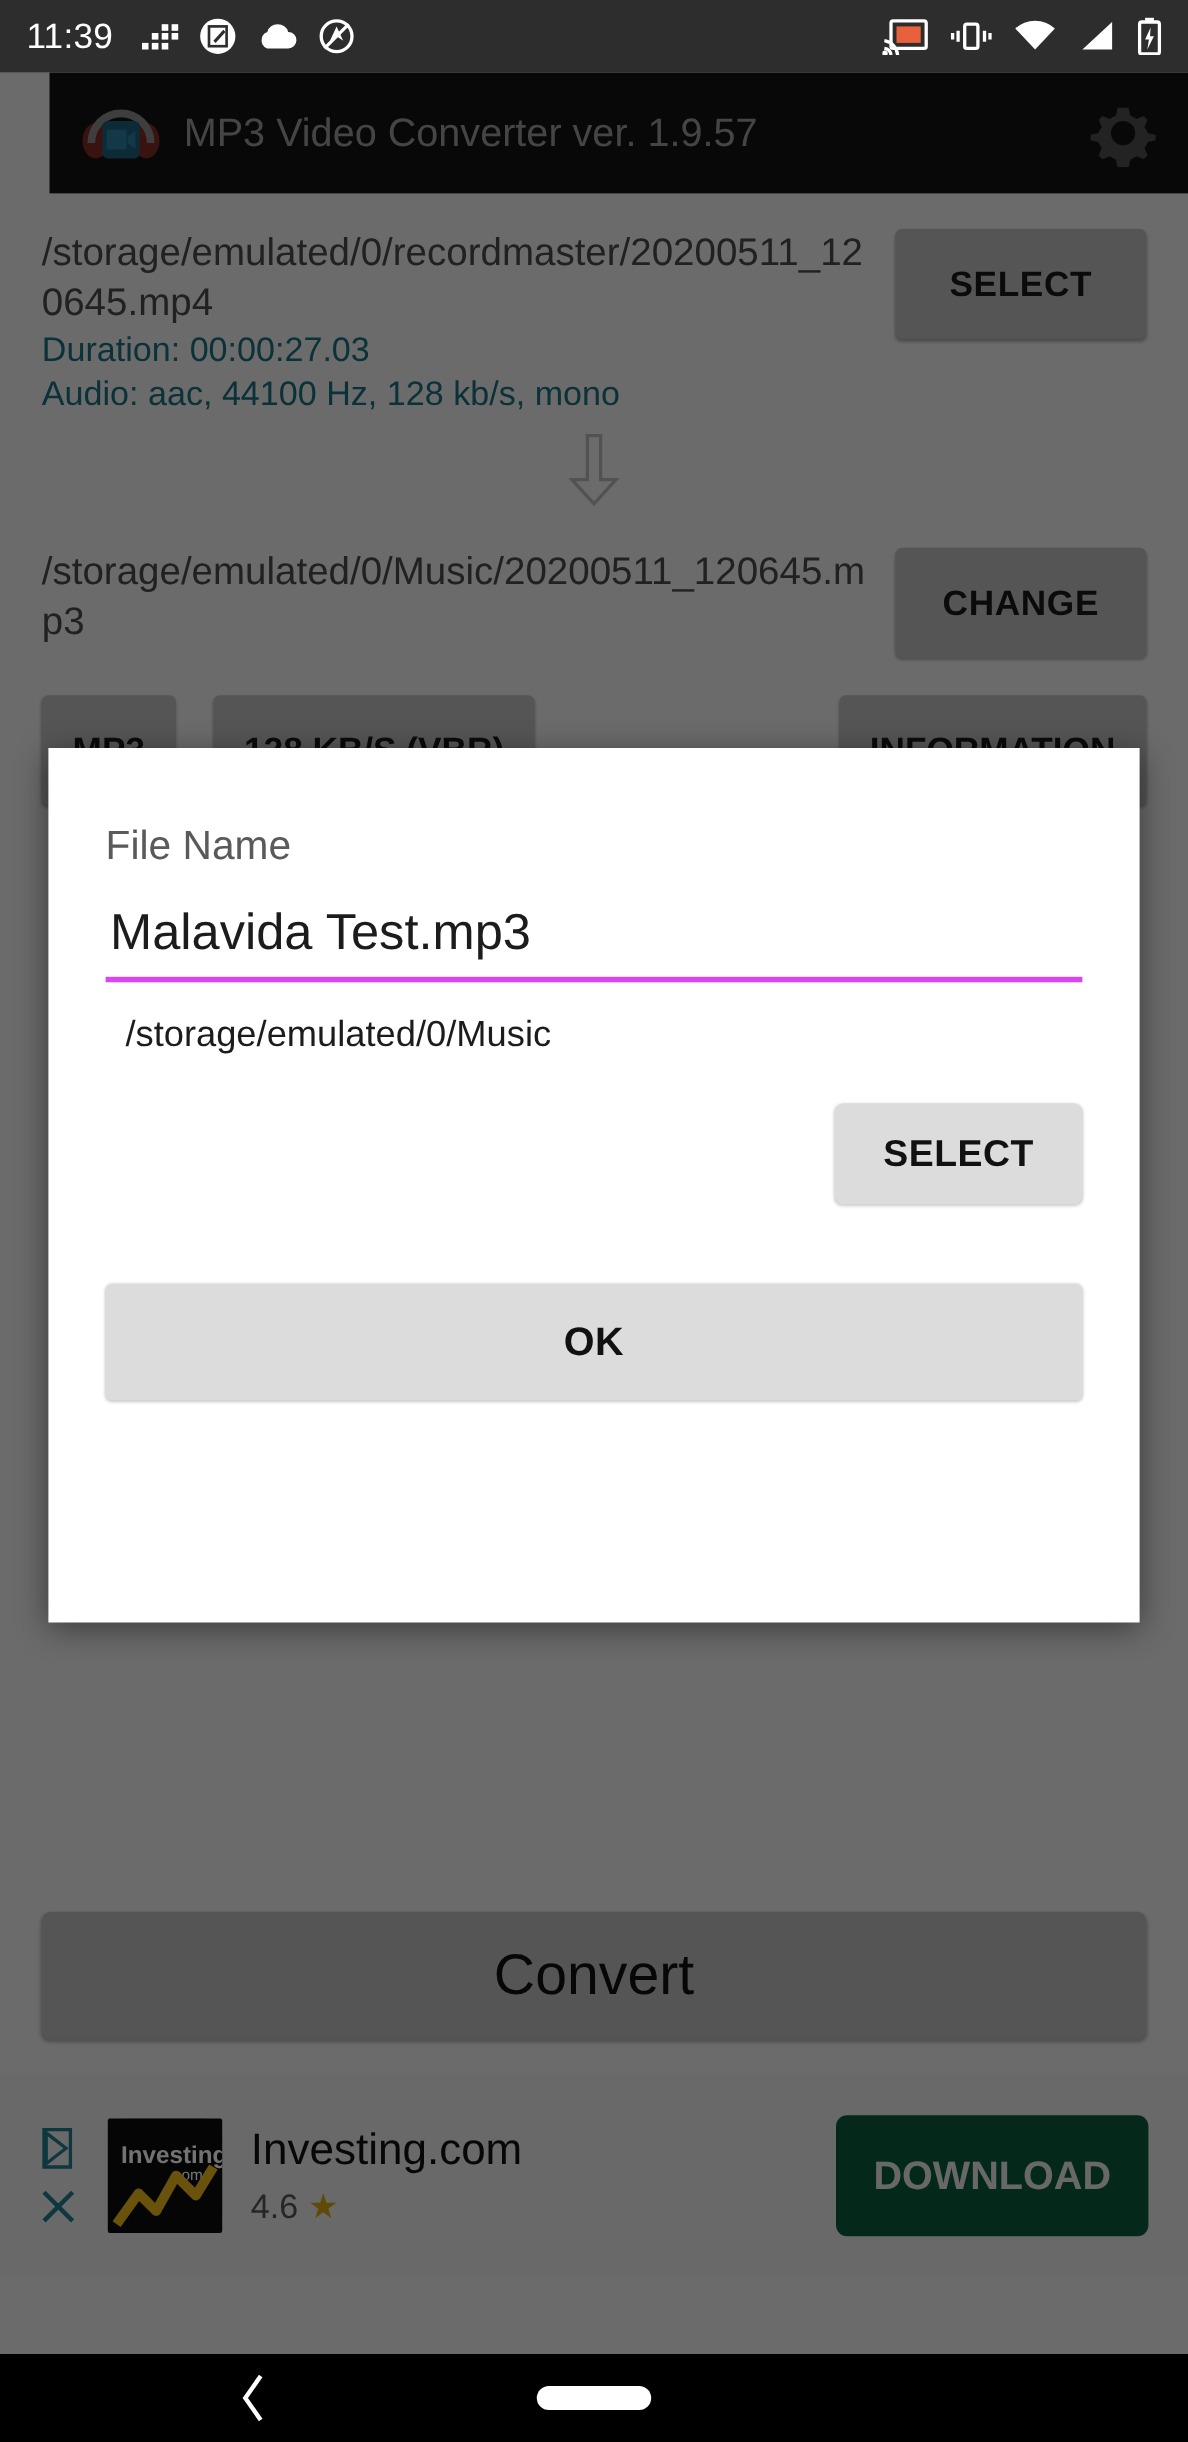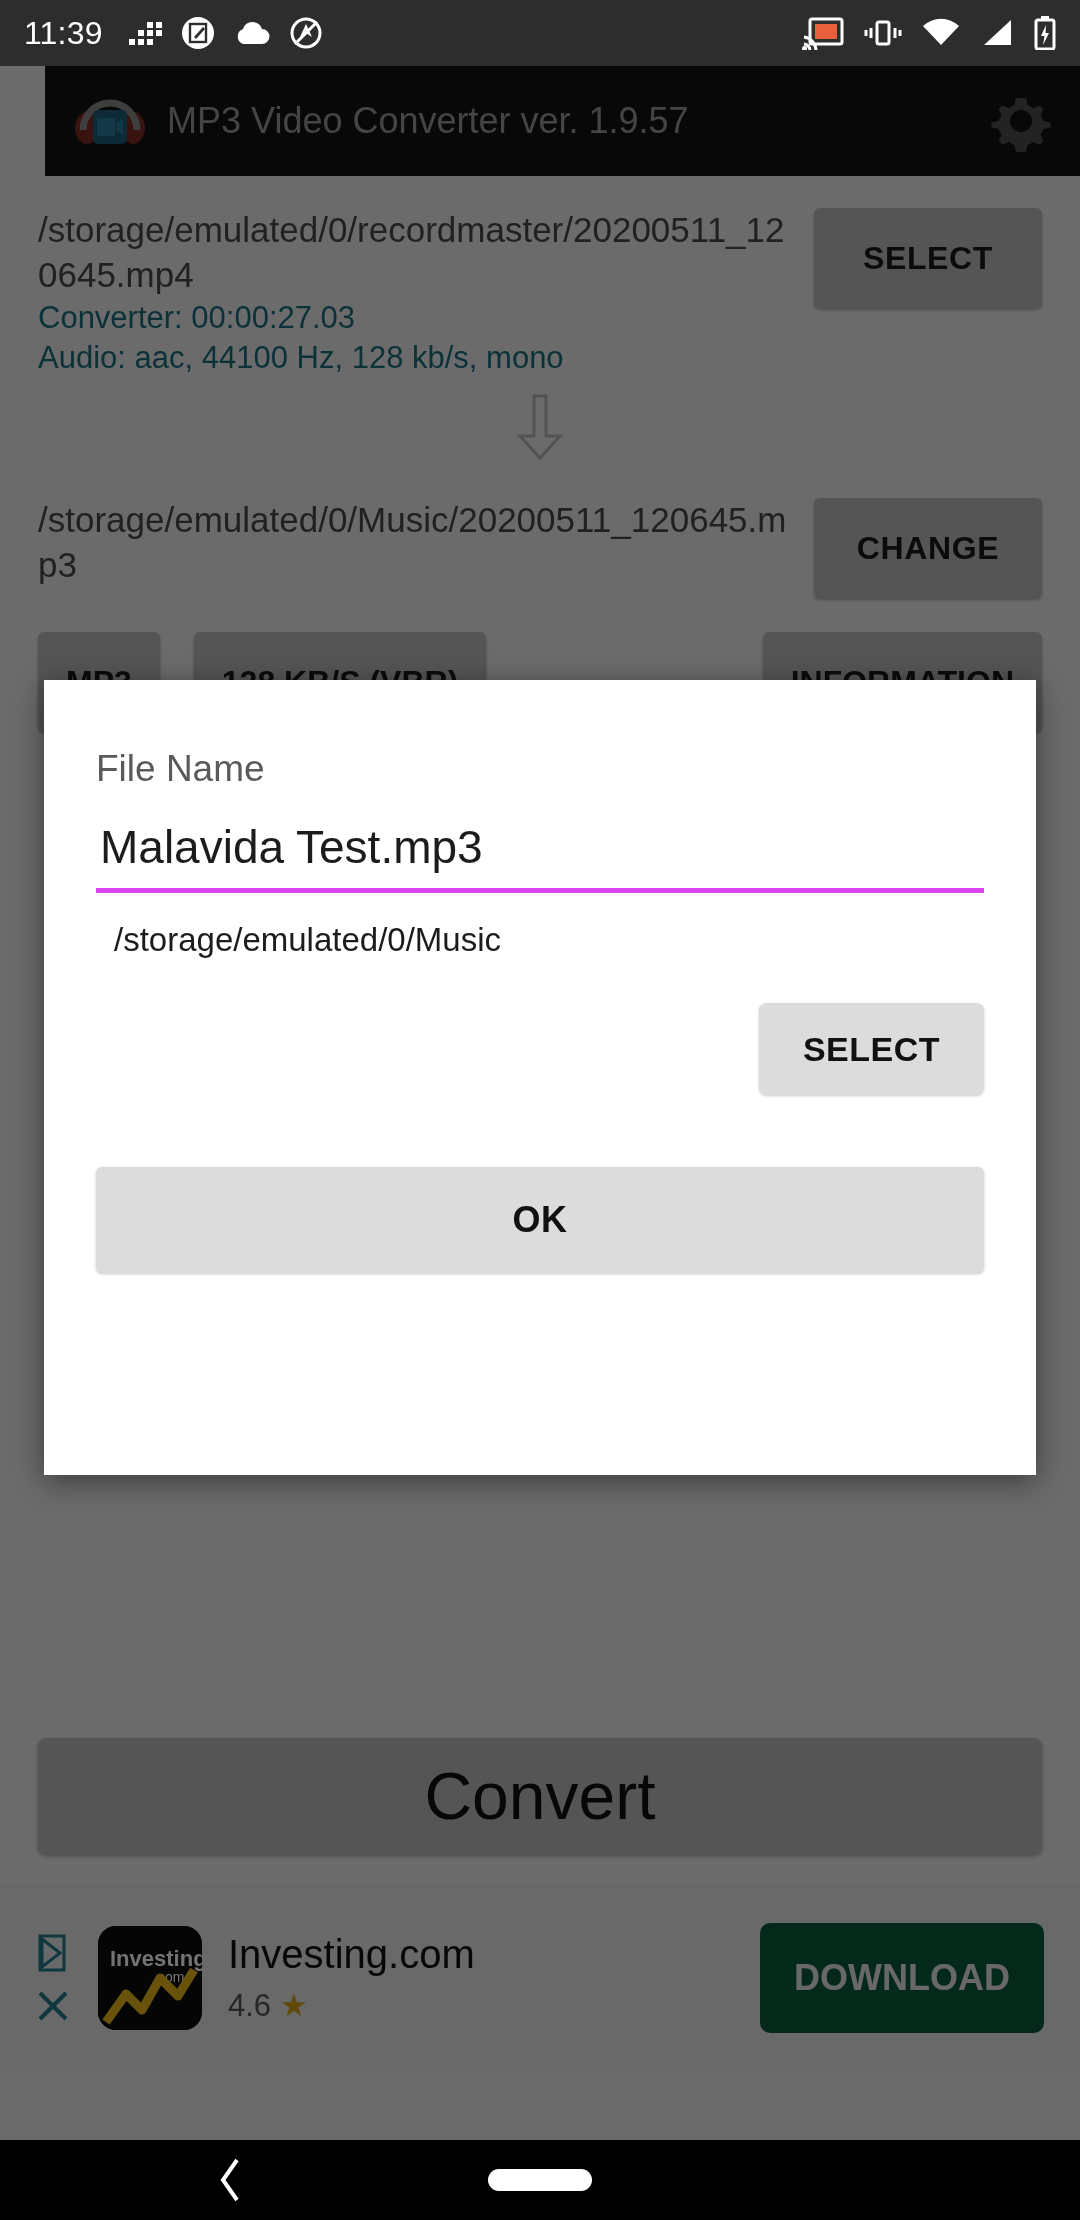--- a/index.html
+++ b/index.html
@@ -59,32 +59,32 @@
     background:#bdbdbd; color:#1a1a1a; font-size:32px; font-weight:bold;
     border:none; border-radius:6px; height:100px; padding:0 28px;
     box-shadow:0 2px 3px rgba(0,0,0,.28);
     display:flex; align-items:center; justify-content:center;
   }
   .optspacer{ flex:1; }
 
   .convert-wrap{ position:absolute; left:38px; right:38px; bottom:286px; }
   .btn-convert{
     width:100%; height:116px; background:#bdbdbd; color:#111; border:none;
-    border-radius:8px; font-size:66px; box-shadow:0 2px 4px rgba(0,0,0,.3);
+    border-radius:8px; font-size:52px; box-shadow:0 2px 4px rgba(0,0,0,.3);
     display:flex; align-items:center; justify-content:center;text-align:center;
   }
 
   
   .adbanner{
     position:absolute; left:0; right:0; bottom:70px; height:185px;
     background:#e8e8e8; display:flex; align-items:center; padding:0 22px;
   }
   .ad-left{ width:62px; display:flex; flex-direction:column; align-items:center; gap:16px; }
   .ad-icon{
-    width:104px; height:104px; border-radius:18px; margin-left:14px;
+    width:104px; height:104px; border-radius:2px; margin-left:14px;
     background:#0d0d0d; position:relative; overflow:hidden; flex:0 0 auto;
   }
   .ad-text{ margin-left:26px; }
   .ad-title{ font-size:40px; color:#111; line-height:1.15; }
   .ad-rating{ font-size:31px; color:#555; margin-top:10px; display:flex; align-items:center; gap:9px; }
   .ad-dl{
     margin-left:auto; margin-right:14px;
     background:#0b5c3a; color:#e6e6e6; font-size:36px; font-weight:bold;
     border:none; border-radius:10px; height:110px; padding:0 34px;
     display:flex; align-items:center; justify-content:center;
@@ -219,21 +219,21 @@
           <circle cx="31" cy="31" r="11" fill="#121212"></circle>
         </svg>
       </div>
     </div>
 
     <div class="appbody">
 
       <div class="filerow">
         <div>
           <div class="filepath">/storage/emulated/0/recordmaster/20200511_120645.mp4</div>
-          <div class="meta">Converter: 00:00:27.03</div>
+          <div class="meta">Duration: 00:00:27.03</div>
           <div class="meta">Audio: aac, 44100 Hz, 128 kb/s, mono</div>
         </div>
         <button class="btn-gray">SELECT</button>
       </div>
 
       <div class="arrowdown">
         <svg width="56" height="70" viewBox="0 0 56 70">
           <path d="M22 4 L22 44 L8 44 L28 66 L48 44 L34 44 L34 4 Z" fill="none" stroke="#b5b5b5" stroke-width="3"></path>
         </svg>
       </div>

